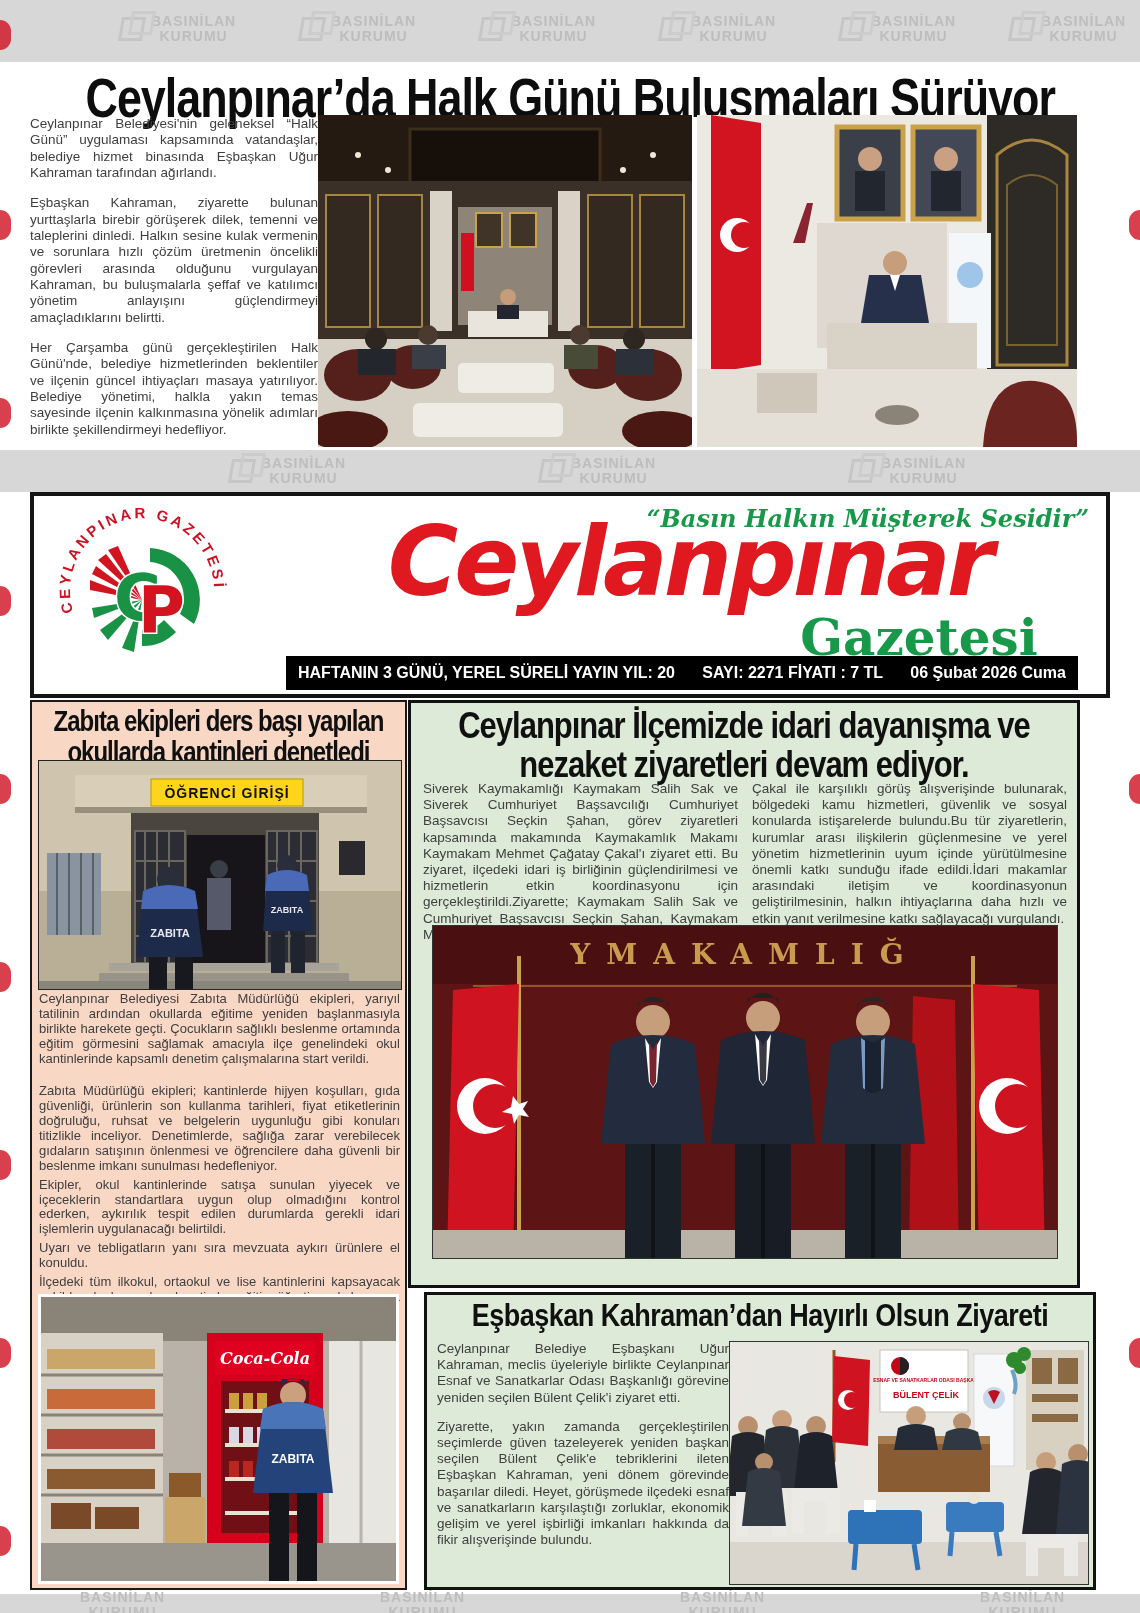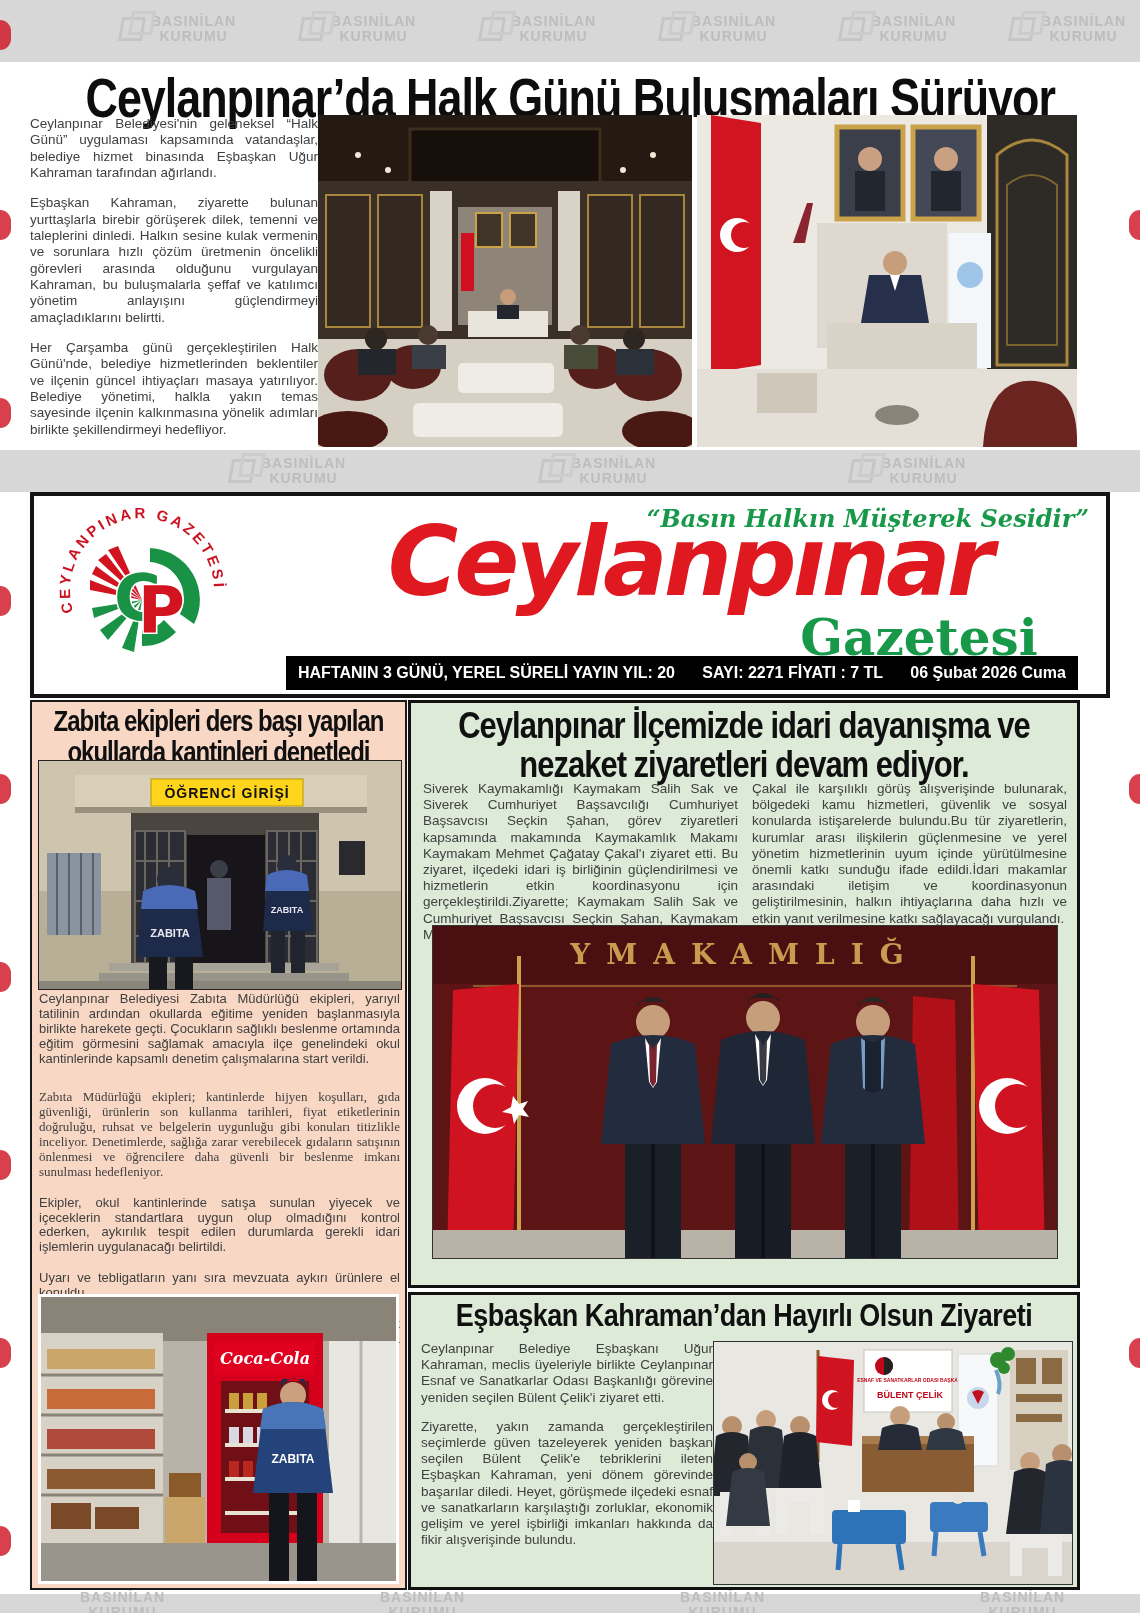--- a/index.html
+++ b/index.html
@@ -39,31 +39,31 @@
           font-family:"DejaVu Serif",serif;font-weight:bold;font-size:50px;color:#18994a;}
   .infobar{position:absolute;left:286px;top:656px;width:792px;height:34px;background:#000;
            color:#fff;display:flex;align-items:center;justify-content:space-between;
            padding:6px 12px;box-sizing:border-box;font-weight:bold;font-size:16px;white-space:nowrap;}
 
   .box{position:absolute;box-sizing:border-box;}
   .left-box{left:30px;top:700px;width:377px;height:890px;background:#f8d7c4;border:2px solid #1a1a1a;}
   .left-box .hl{margin-top:5px;text-align:center;font-weight:bold;font-size:24px;letter-spacing:-1px;
        line-height:1.04;color:#101010;transform:scaleY(1.22);transform-origin:center top;}
   .left-body{position:absolute;left:7px;top:290px;width:361px;font-size:13px;line-height:1.145;}
-  .left-body .para+.para{margin-top:16px;}
-  .left-body .para.gap{margin-top:24px;font-family:Liberation Serif, serif;}
+  .left-body .para+.para{margin-top:4px;}
+  .left-body .para.gap{margin-top:18px;}
 
   .green-box{background:#dcead7;border:3px solid #111;}
   .boxA{left:408px;top:700px;width:672px;height:588px;}
   .boxA .hl{margin-top:4px;text-align:center;font-weight:bold;font-size:31px;letter-spacing:-1px;
        line-height:1.05;color:#101010;transform:scaleY(1.18);transform-origin:center top;}
   .colwrap{position:absolute;left:12px;top:78px;width:644px;display:flex;gap:14px;}
   .colwrap .col{width:315px;font-size:13.5px;line-height:1.2;}
 
-  .boxB{left:408px;top:1292px;width:672px;height:298px;}
+  .boxB{left:424px;top:1292px;width:672px;height:298px;}
   .boxB .hl{margin-top:4px;text-align:center;font-weight:bold;font-size:27px;letter-spacing:-0.5px;
        line-height:1.05;color:#101010;transform:scaleY(1.18);transform-origin:center top;}
   .boxB .textcol{position:absolute;left:10px;top:46px;width:292px;font-size:13.5px;line-height:1.2;}
   .boxB .para+.para{margin-top:13px;}
 </style>
 </head>
 <body>
 
 <div class="page">
 

